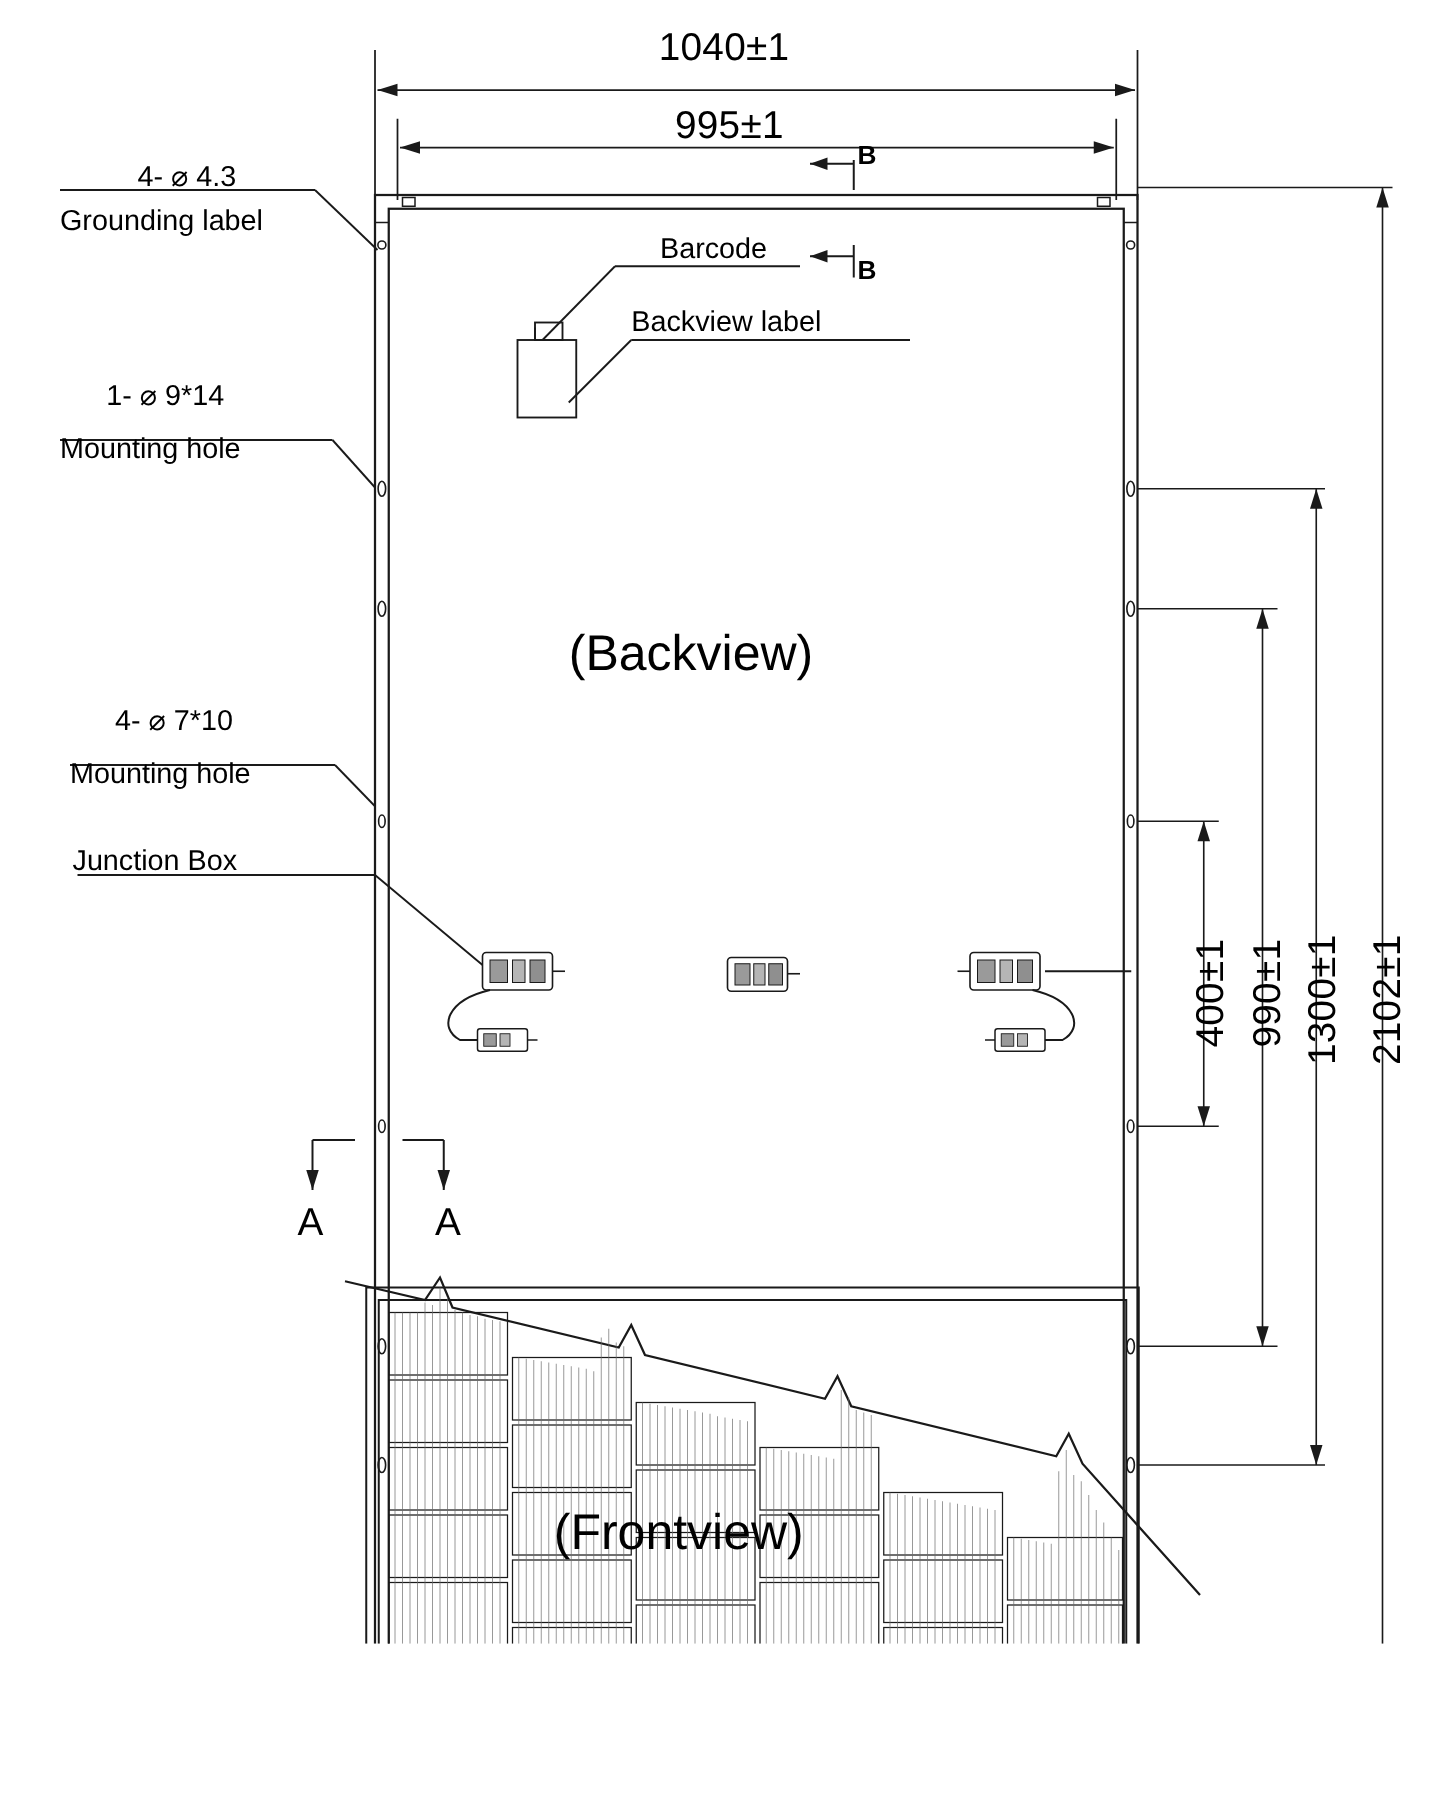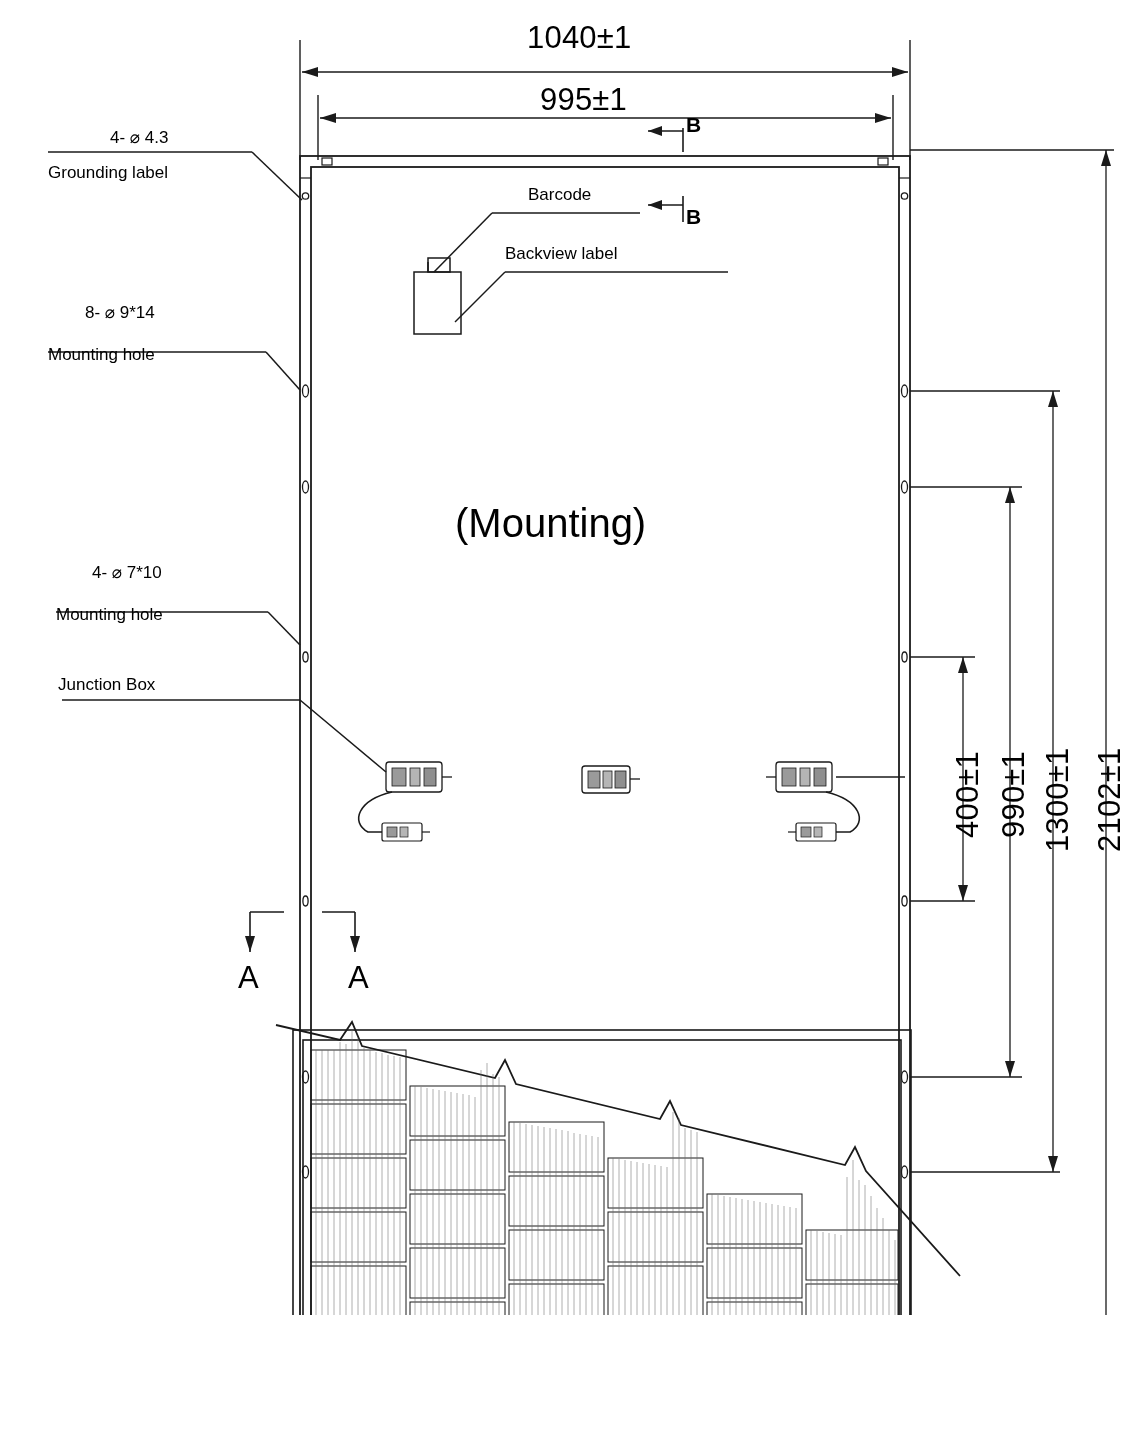--- a/index.html
+++ b/index.html
@@ -30,21 +30,21 @@
     white-space: nowrap;
     font-family: "Liberation Sans", sans-serif;
     color: #000000;
     line-height: 1.15;
   }
   .dim {
     font-size: 31px;
     letter-spacing: 0.2px;
   }
   .callout {
-    font-size: 17px;
+    font-size: 23px;
   }
   .view {
     font-size: 40px;
   }
   .tiny {
     font-size: 21px;
     font-weight: bold;
   }
   .rot {
     transform-origin: 0 0;
@@ -398,32 +398,33 @@
 
   <div class="lbl dim" style="left:527px; top:20px;">1040±1</div>
   <div class="lbl dim" style="left:540px; top:82px;">995±1</div>
 
   <div class="lbl tiny" style="left:686px; top:113px;">B</div>
   <div class="lbl tiny" style="left:686px; top:205px;">B</div>
 
   <div class="lbl callout" style="left:110px; top:128px;">4- ⌀ 4.3</div>
   <div class="lbl callout" style="left:48px; top:163px;">Grounding label</div>
 
-  <div class="lbl callout" style="left:85px; top:303px;">8- ⌀ 9*14</div>
+  <div class="lbl callout" style="left:85px; top:303px;">1- ⌀ 9*14</div>
   <div class="lbl callout" style="left:48px; top:345px;">Mounting hole</div>
 
   <div class="lbl callout" style="left:92px; top:563px;">4- ⌀ 7*10</div>
   <div class="lbl callout" style="left:56px; top:605px;">Mounting hole</div>
 
   <div class="lbl callout" style="left:58px; top:675px;">Junction Box</div>
 
   <div class="lbl callout" style="left:492px; top:185px;margin-left:36px;">Barcode</div>
   <div class="lbl callout" style="left:505px; top:244px;">Backview label</div>
 
-  <div class="lbl view" style="left:455px; top:500px;">(Mounting)</div>
+  <div class="lbl view" style="left:455px; top:500px;">(Backview)</div>
+  <div class="lbl view" style="left:443px; top:1203px;">(Frontview)</div>
 
   <div class="lbl dim" style="left:238px; top:960px;">A</div>
   <div class="lbl dim" style="left:348px; top:960px;">A</div>
 
   <div class="lbl dim rot" style="left:950px; top:838px; transform:rotate(-90deg);">400±1</div>
   <div class="lbl dim rot" style="left:996px; top:838px; transform:rotate(-90deg);">990±1</div>
   <div class="lbl dim rot" style="left:1040px; top:852px; transform:rotate(-90deg);">1300±1</div>
   <div class="lbl dim rot" style="left:1092px; top:852px; transform:rotate(-90deg);">2102±1</div>
 
 </div>

